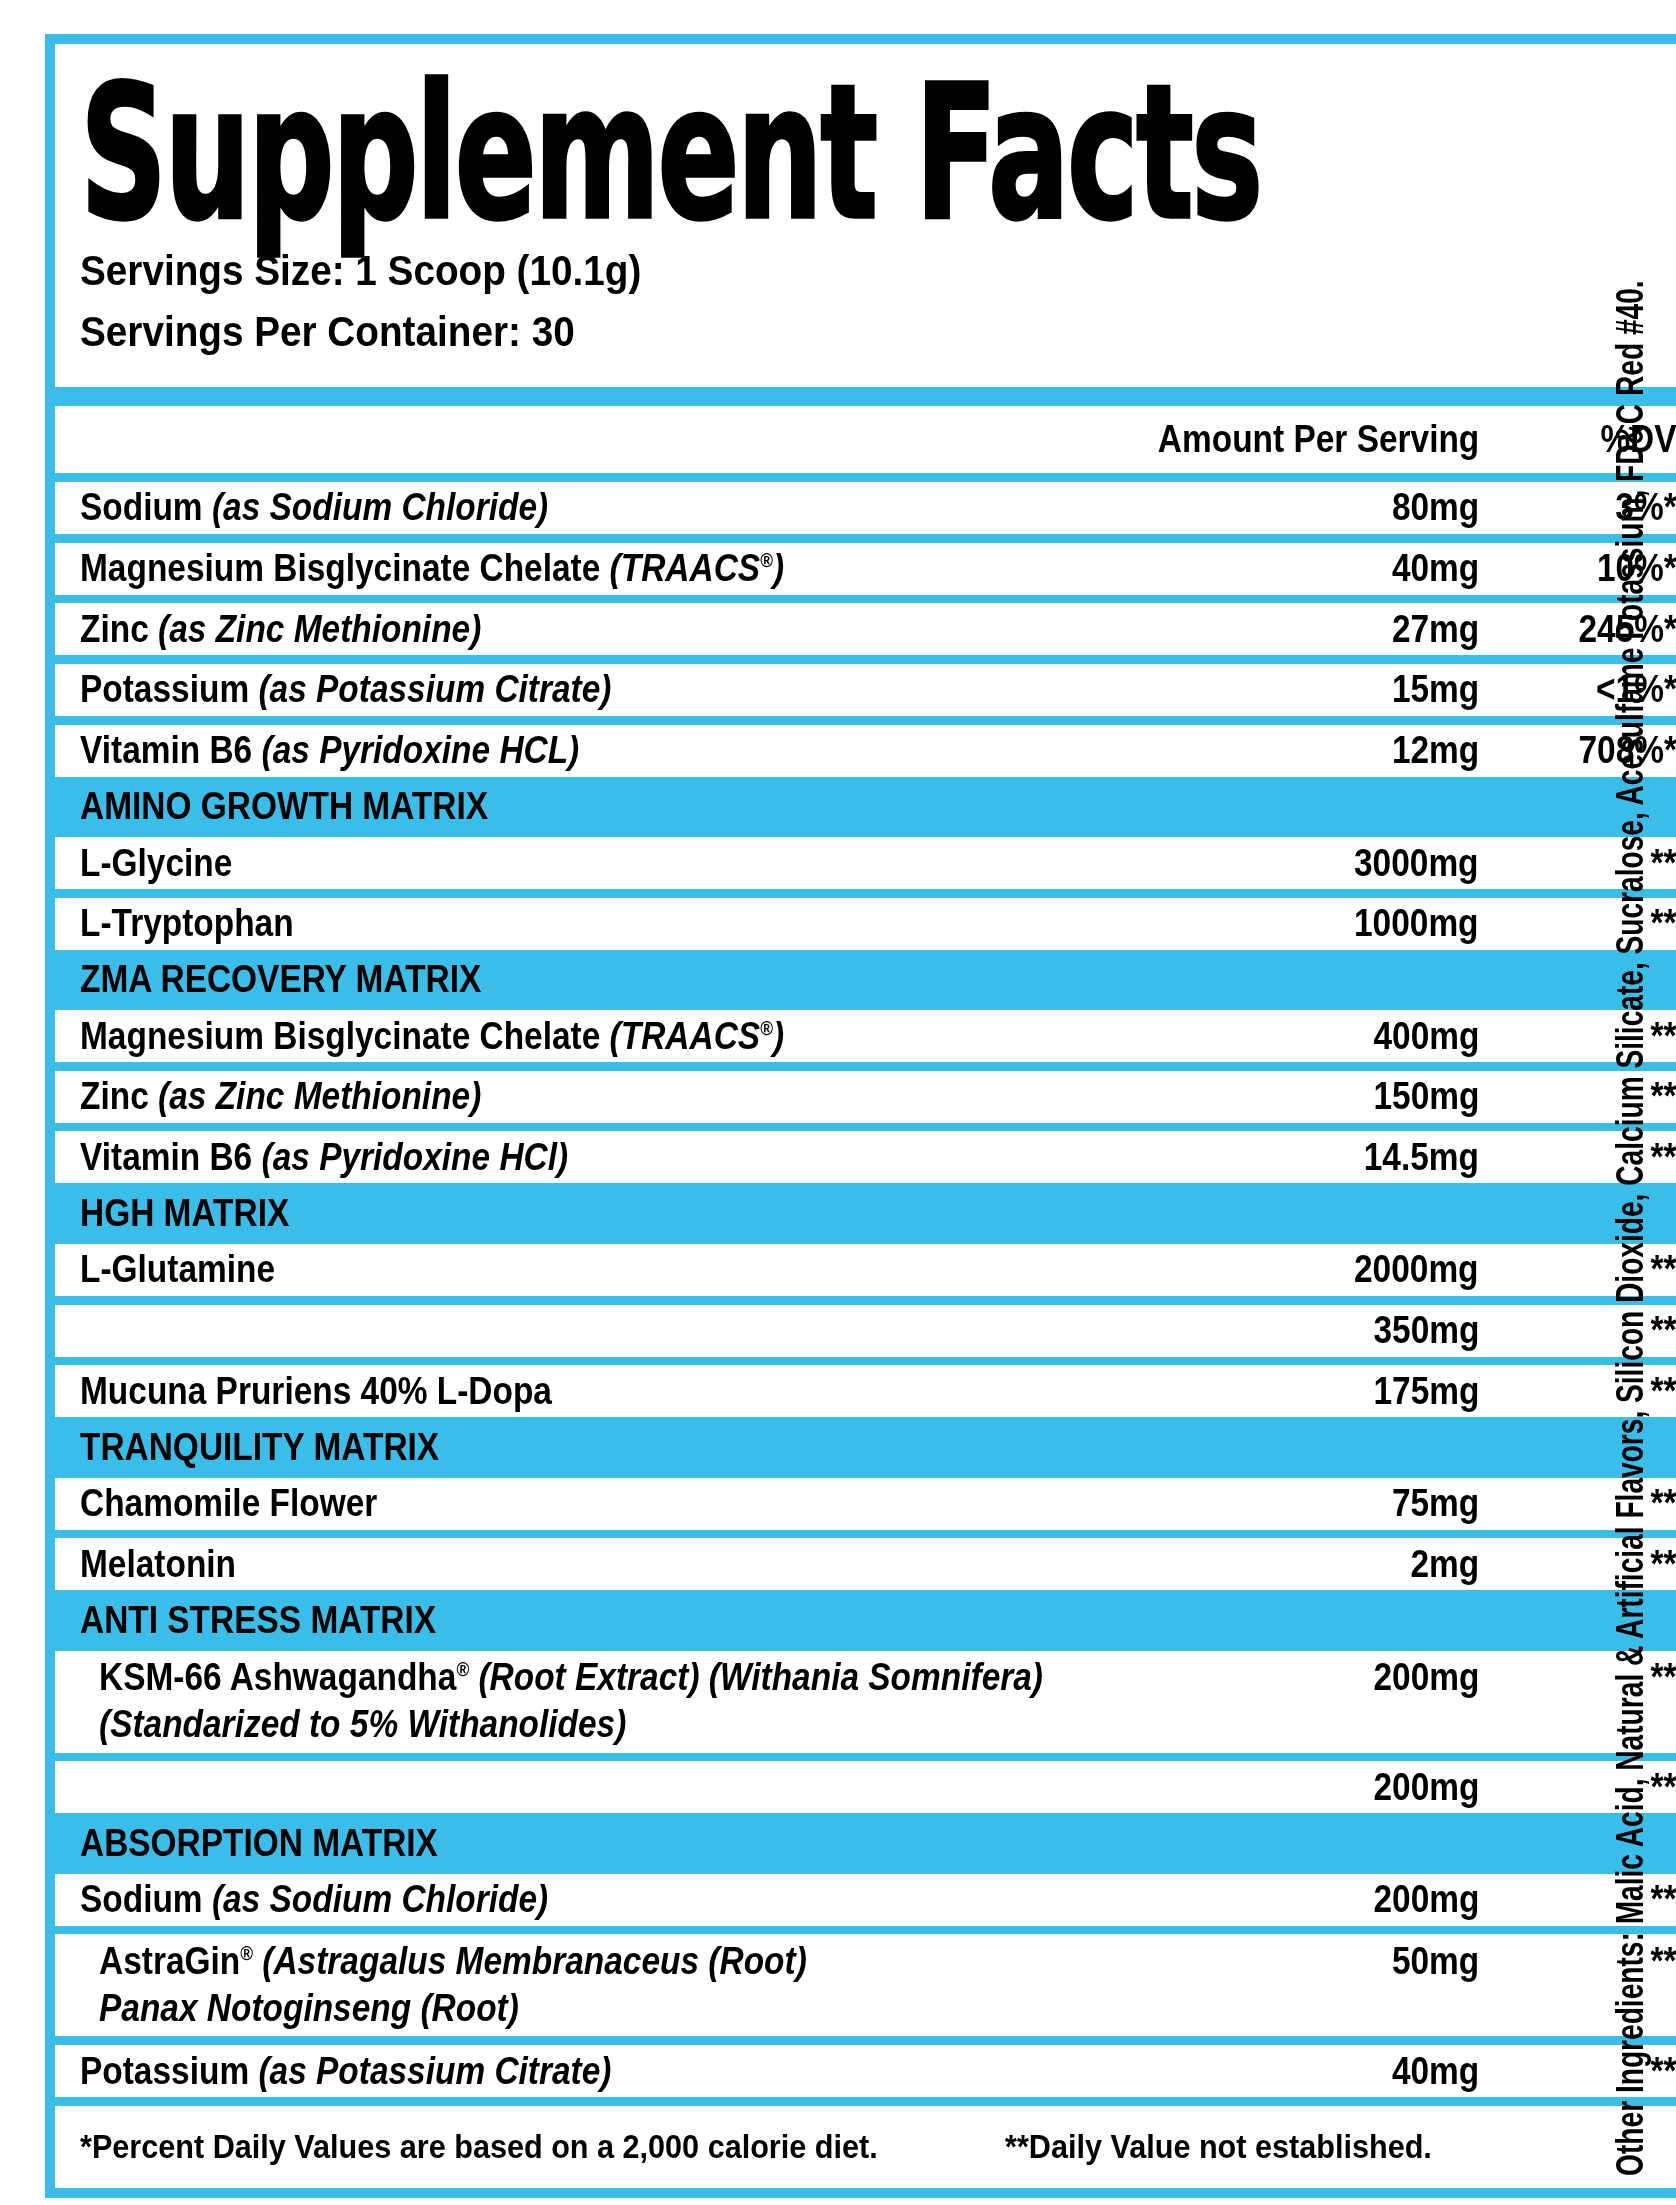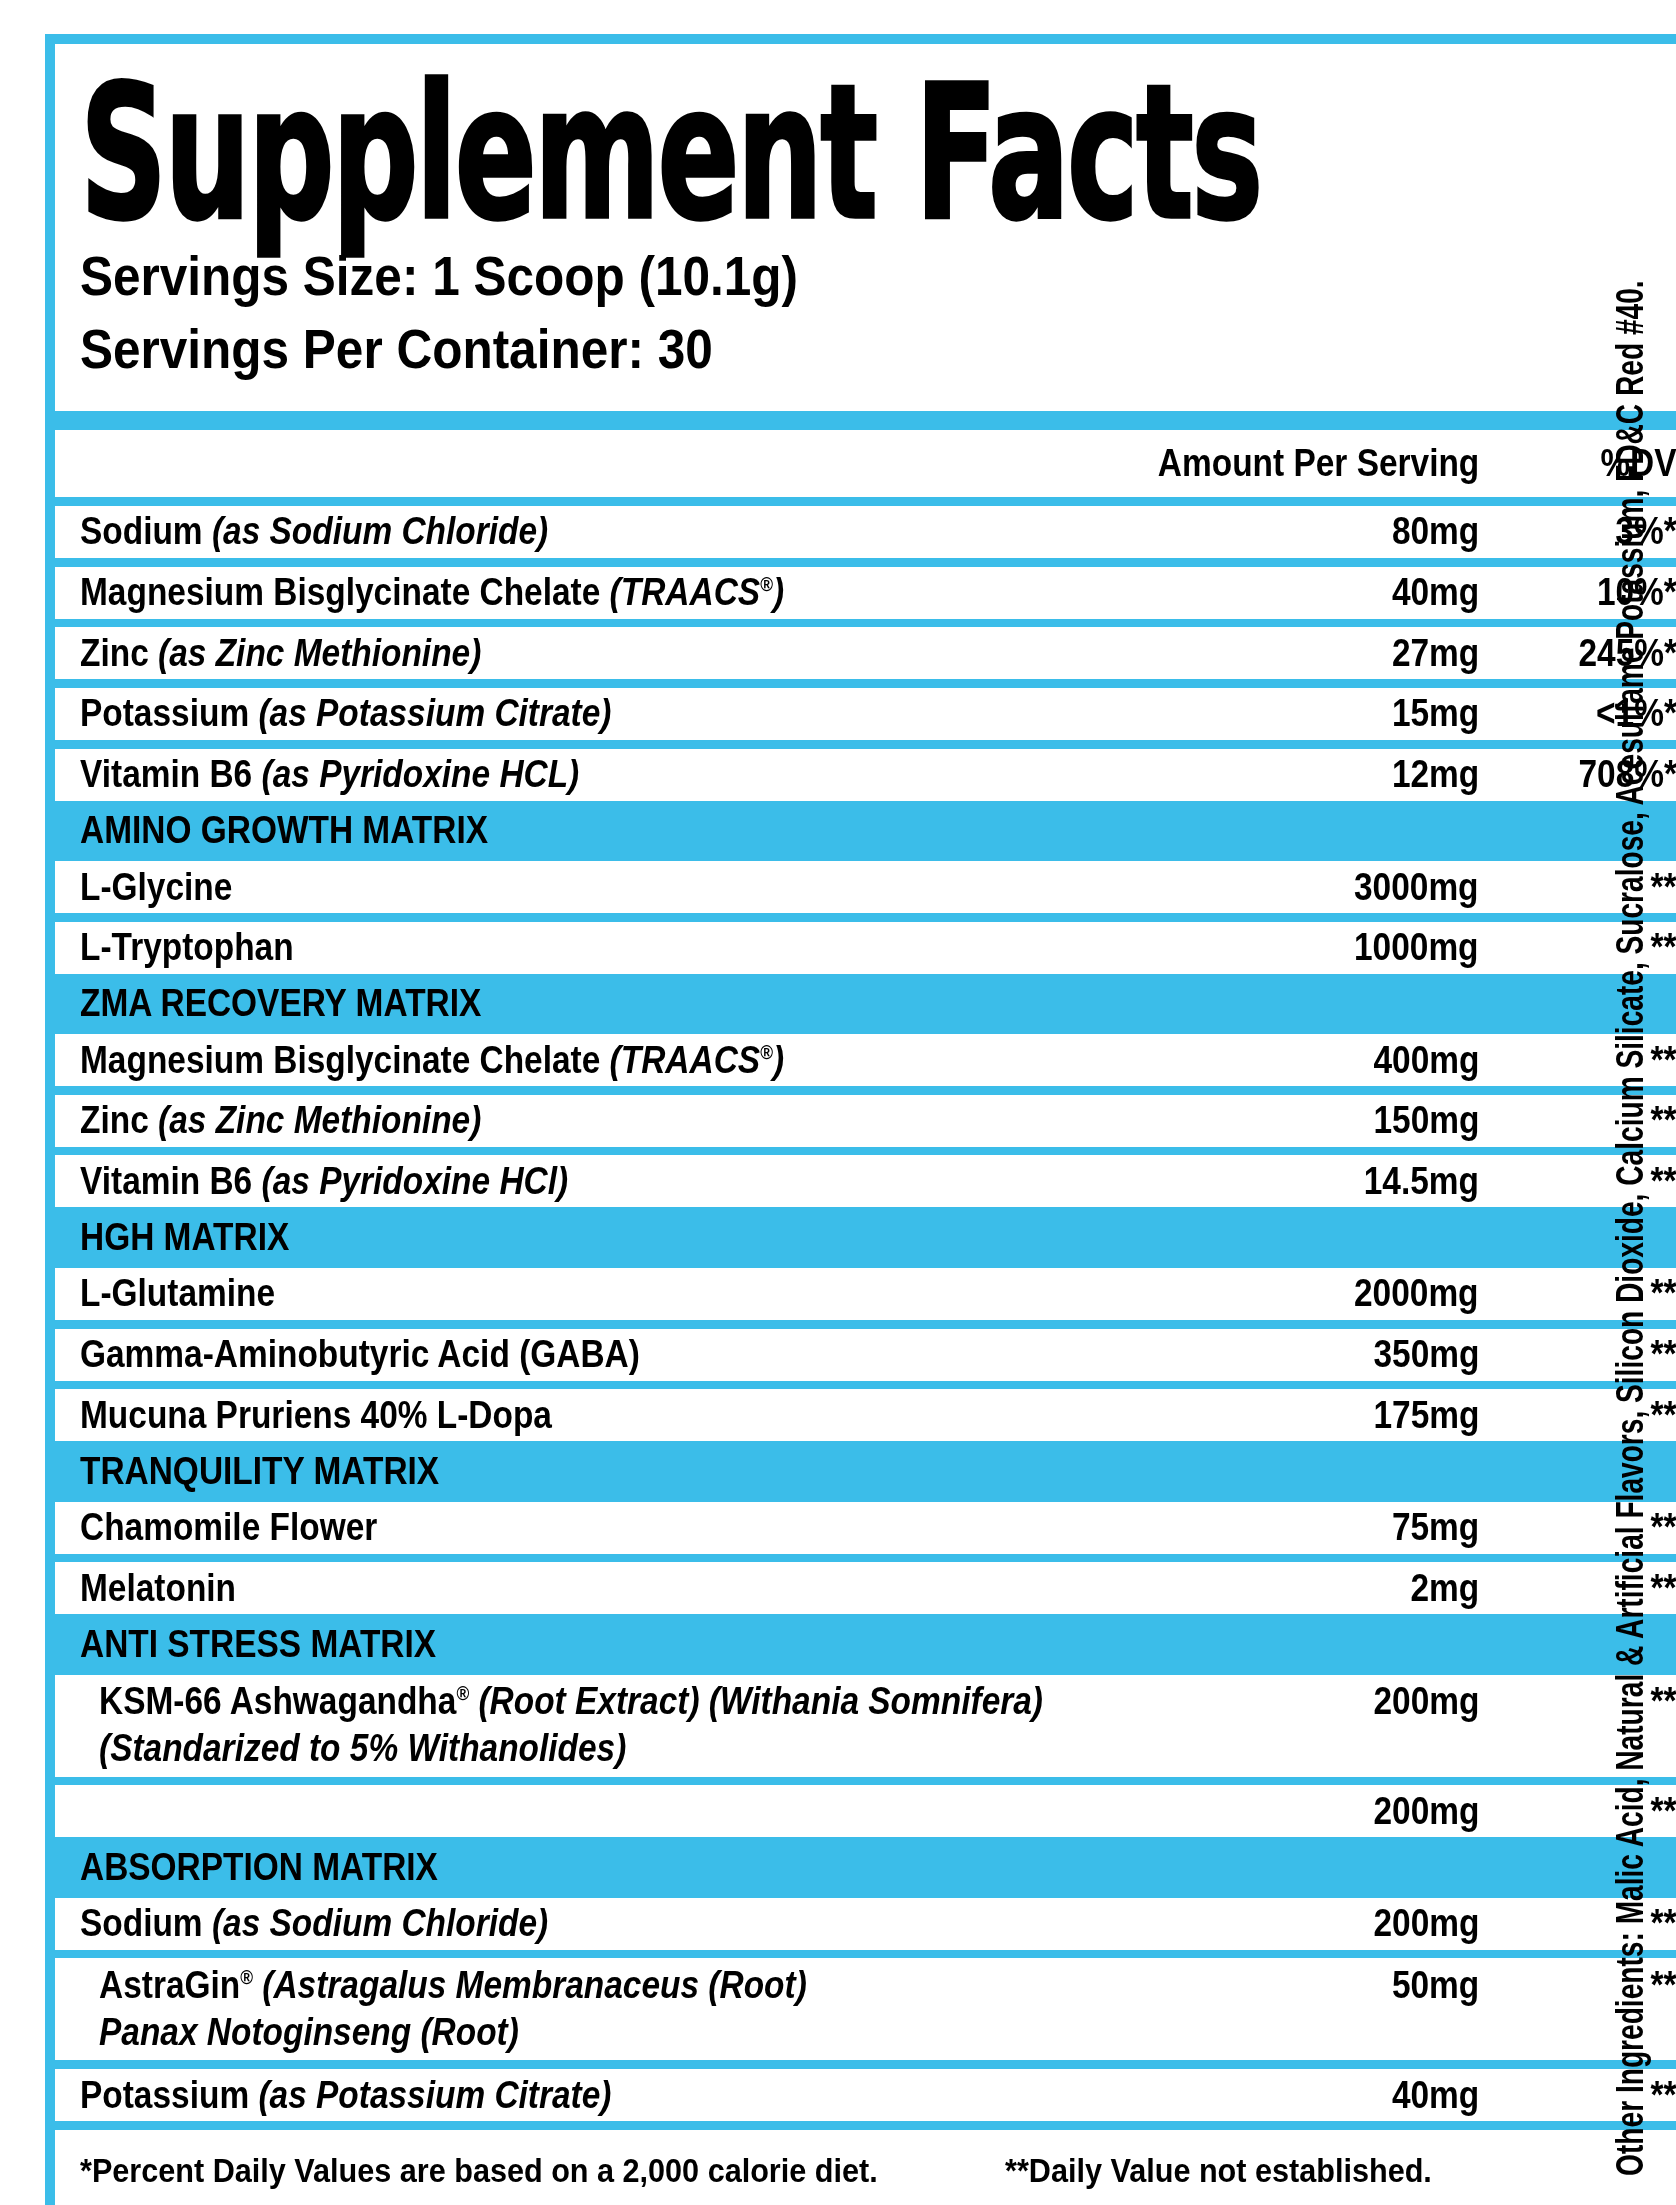--- a/index.html
+++ b/index.html
@@ -37,21 +37,21 @@
     letter-spacing:-4px;
     white-space:nowrap;
   }
   .title-inner{
     display:inline-block;
     transform:scaleX(0.65);
     transform-origin:left bottom;
     -webkit-text-stroke:3.4px var(--ink);
   }
   .serv{
-    font-size:55px;
+    font-size:43px;
     font-weight:700;
     line-height:1;
     margin-top:18px;
     white-space:nowrap;
   }
   .cond-l{display:inline-block;transform:scaleX(0.9);transform-origin:left center;white-space:nowrap;}
   
   .facts-table{
     background:var(--cyan);
     padding-top:19px;
@@ -213,21 +213,20 @@
           </div>
           <div class="row section">
             <div class="name"><span class="sec-inner">HGH MATRIX</span></div>
           </div>
           <div class="row item">
             <div class="name"><span class="name-inner">L-Glutamine</span></div>
             <div class="amt"><span class="amt-inner">2000mg</span></div>
             <div class="dv"><span class="dv-inner">**</span></div>
           </div>
           <div class="row item">
-            <div class="name"><span class="name-inner">Gamma-Aminobutyric Acid (GABA)</span></div>
             <div class="amt"><span class="amt-inner">350mg</span></div>
             <div class="dv"><span class="dv-inner">**</span></div>
           </div>
           <div class="row item">
             <div class="name"><span class="name-inner">Mucuna Pruriens 40% L-Dopa</span></div>
             <div class="amt"><span class="amt-inner">175mg</span></div>
             <div class="dv"><span class="dv-inner">**</span></div>
           </div>
           <div class="row section">
             <div class="name"><span class="sec-inner">TRANQUILITY MATRIX</span></div>

